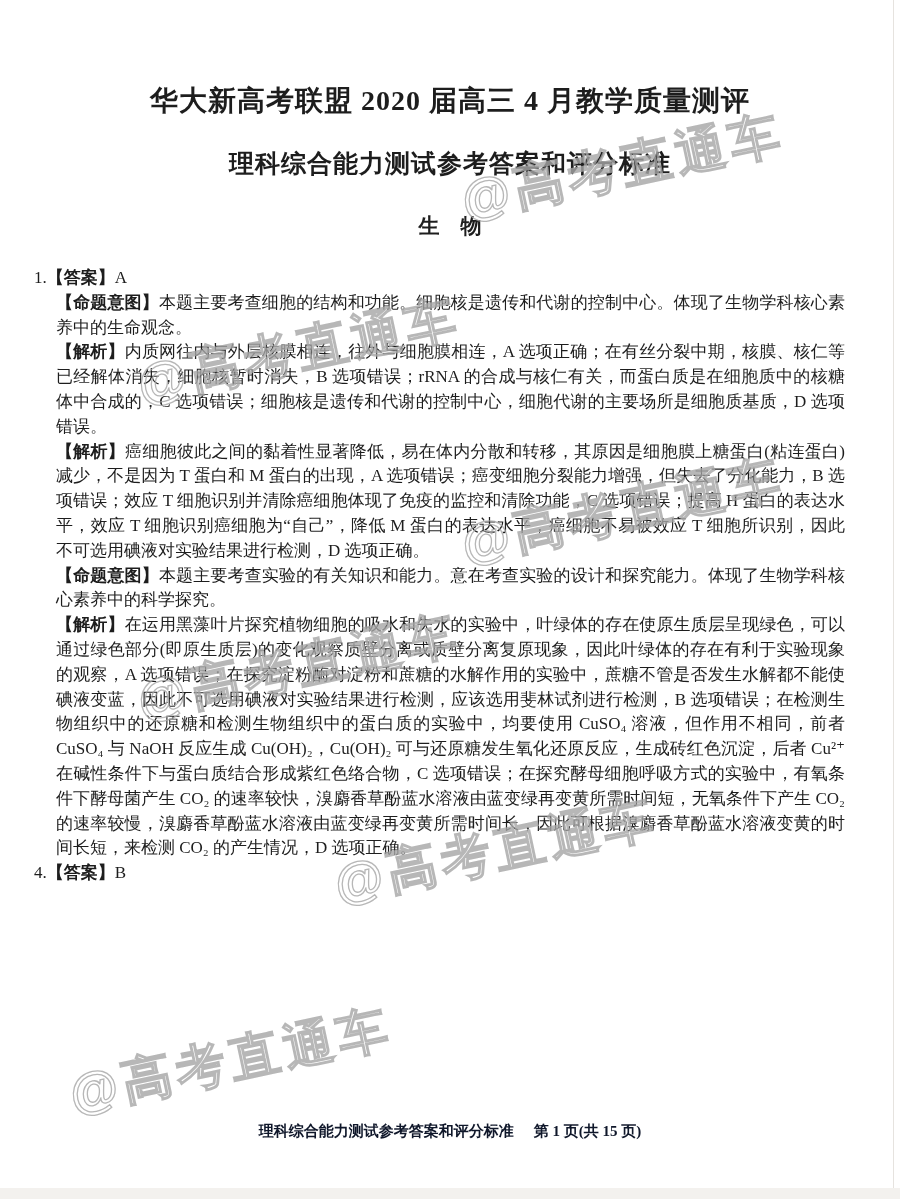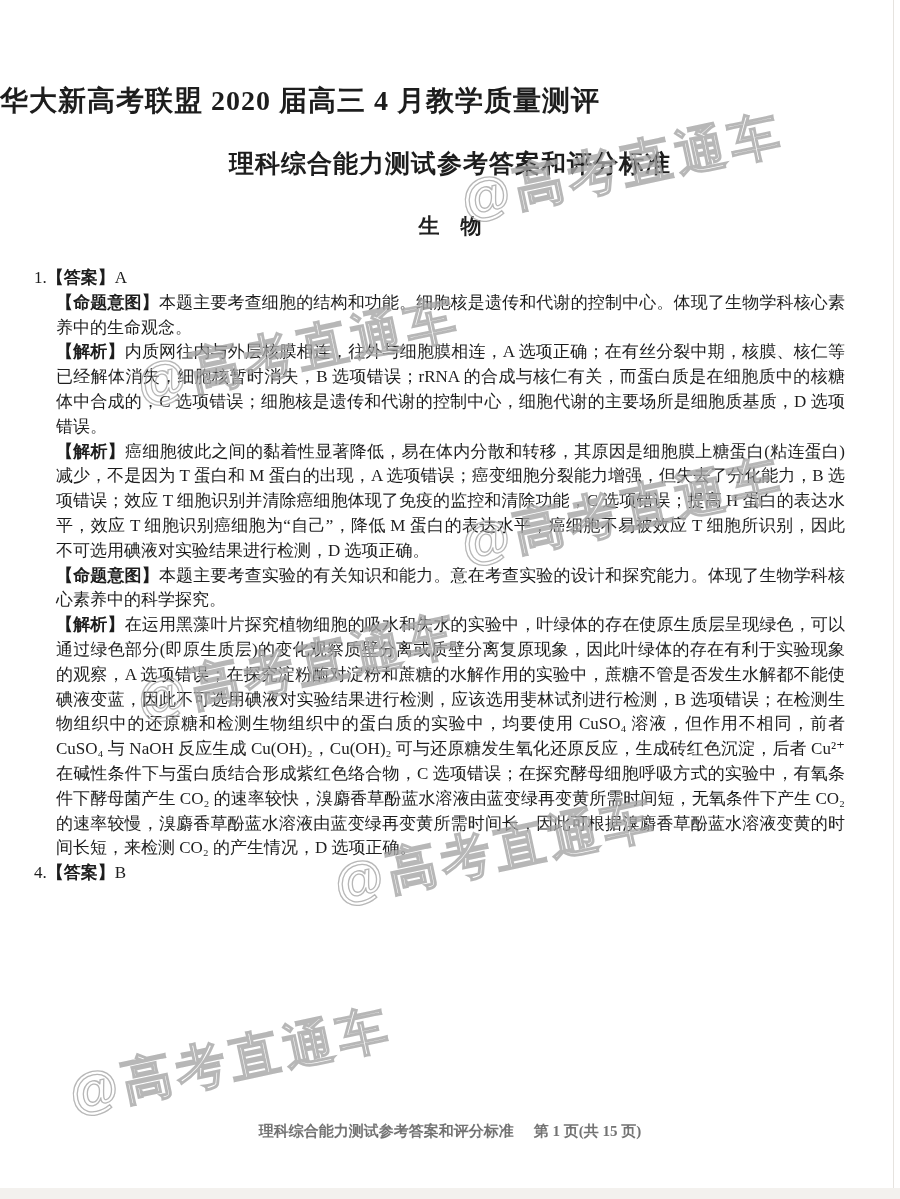--- a/index.html
+++ b/index.html
@@ -7,20 +7,21 @@
     width:900px; height:1199px;
     background:#ffffff;
     font-family:"Liberation Serif","DejaVu Serif",serif;
     color:#1d1d1d;
     position:relative;
     overflow:hidden;
   }
   .page { position:relative; width:900px; height:1199px; }
 
   .h1 {
+    text-align:center;
     font-size:28px;
     font-weight:bold;
     padding-top:82px;
     letter-spacing:1px;
   }
   .h2 {
     text-align:center;
     font-size:25px;
     font-weight:bold;
     margin-top:27px;
@@ -44,21 +45,21 @@
   .para { margin-left:22px; }
   .b { font-weight:bold; }
 
   .footer {
     position:absolute;
     left:0; right:0;
     top:1122px;
     text-align:center;
     font-size:15px;
     font-weight:bold;
-    color:#737373;
+    color:#0f172a;
   }
   .footer .gap { margin-left:20px; }
 
   .watermark {
     position:absolute;
     white-space:nowrap;
     font-family:"Liberation Sans","DejaVu Sans",sans-serif;
     font-weight:bold;
     font-size:50px;
     letter-spacing:5px;

